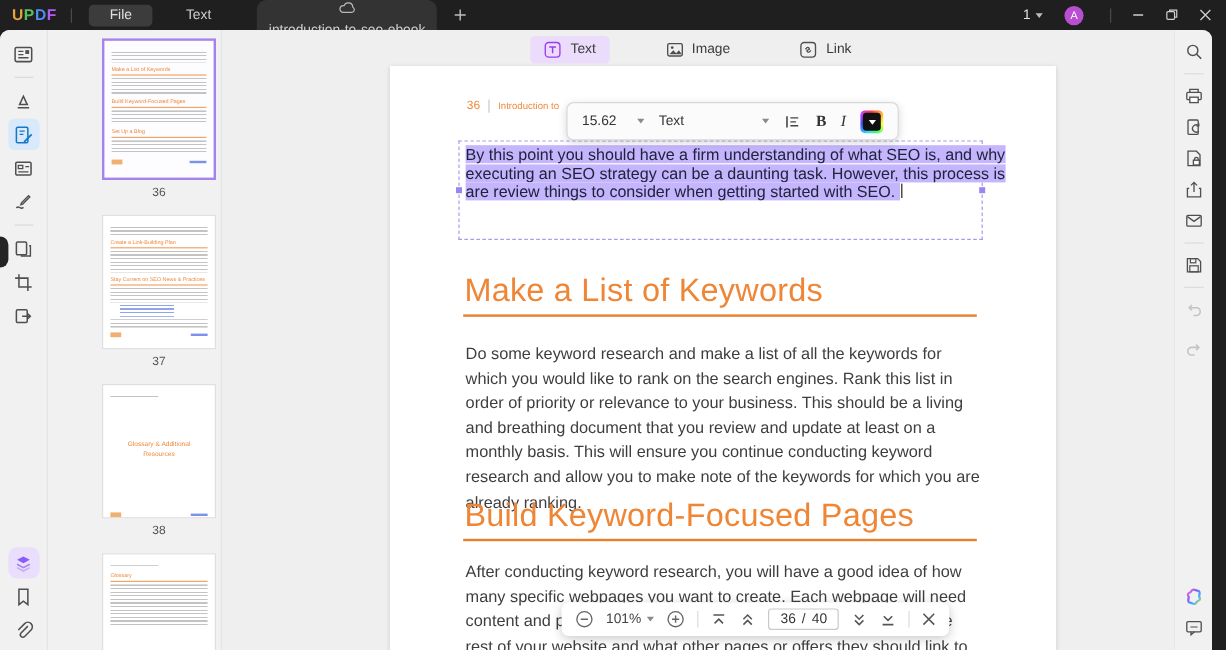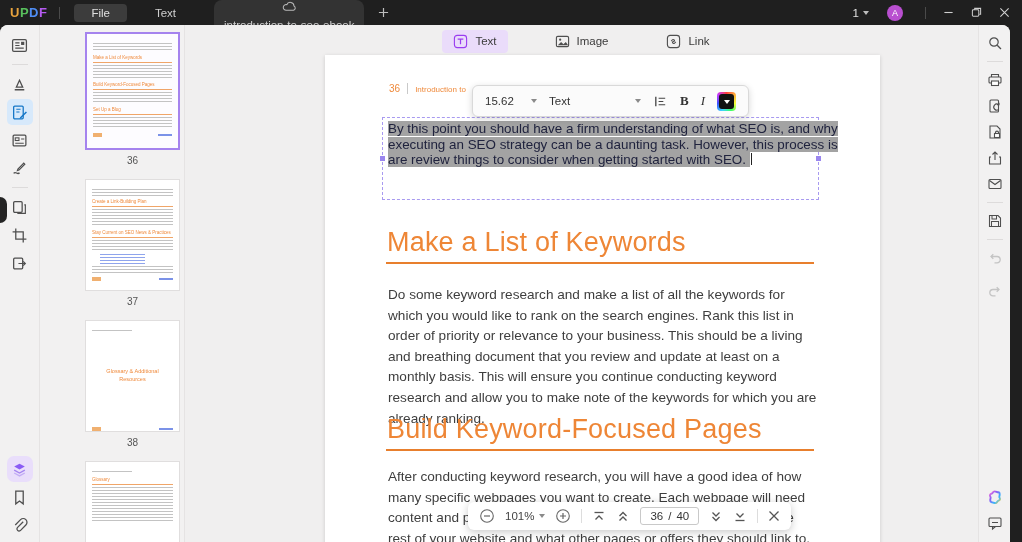--- a/index.html
+++ b/index.html
@@ -54,21 +54,21 @@
   .tool.active{background:#eadcfa;}
 
   .page{position:absolute;left:140px;top:30px;width:555px;height:520px;background:#fff;box-shadow:0 1px 4px rgba(0,0,0,.15);}
   .page-header{position:absolute;left:64px;top:28px;display:flex;gap:7px;align-items:baseline;color:#ef8a3c;}
   .ph-num{font-size:10px;}
   .ph-sep{width:1px;height:11px;background:#c9c9c9;align-self:center;}
   .ph-title{font-size:8px;}
 
   .sel-box{position:absolute;left:57px;top:62px;width:437px;height:83px;border:1px dashed #a89af0;box-sizing:border-box;padding:3px 0 0 5px;}
   .sel-line{font-size:13.4px;line-height:15.6px;white-space:nowrap;color:#20233e;}
-  .sel-line .hl{background:#a3a3a3;}
+  .sel-line .hl{background:#c4b5fd;}
   .txt-cursor{display:inline-block;width:1px;height:12px;background:#222;vertical-align:-1px;margin-left:1px;}
   .handle{position:absolute;width:5px;height:5px;background:#9a86ee;}
   .handle.l{left:-3px;top:38px;}
   .handle.r{right:-3px;top:38px;}
 
   .section-h{position:absolute;left:62px;font-size:27px;color:#ee8636;font-weight:400;margin:0;letter-spacing:.2px;}
   .rule{position:absolute;left:61px;width:428px;height:2px;background:#e87f2d;}
   .para{position:absolute;left:63px;width:430px;font-size:13.6px;line-height:20.6px;color:#3e3e3e;margin:0;}
 
   

